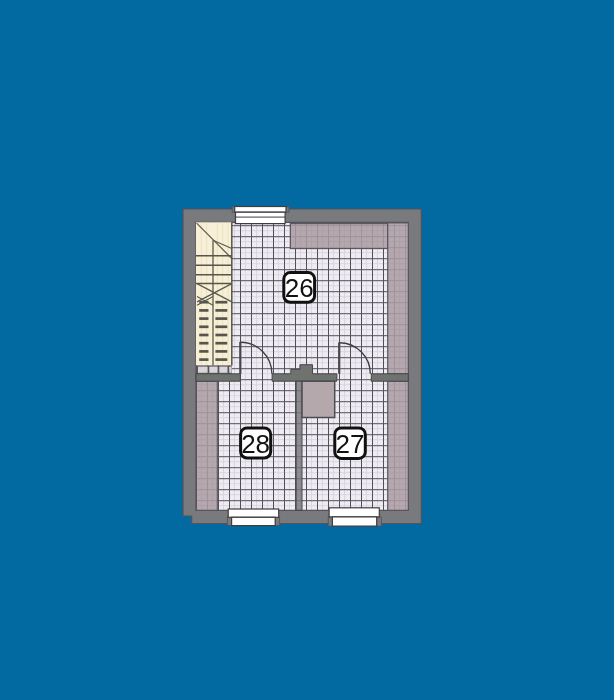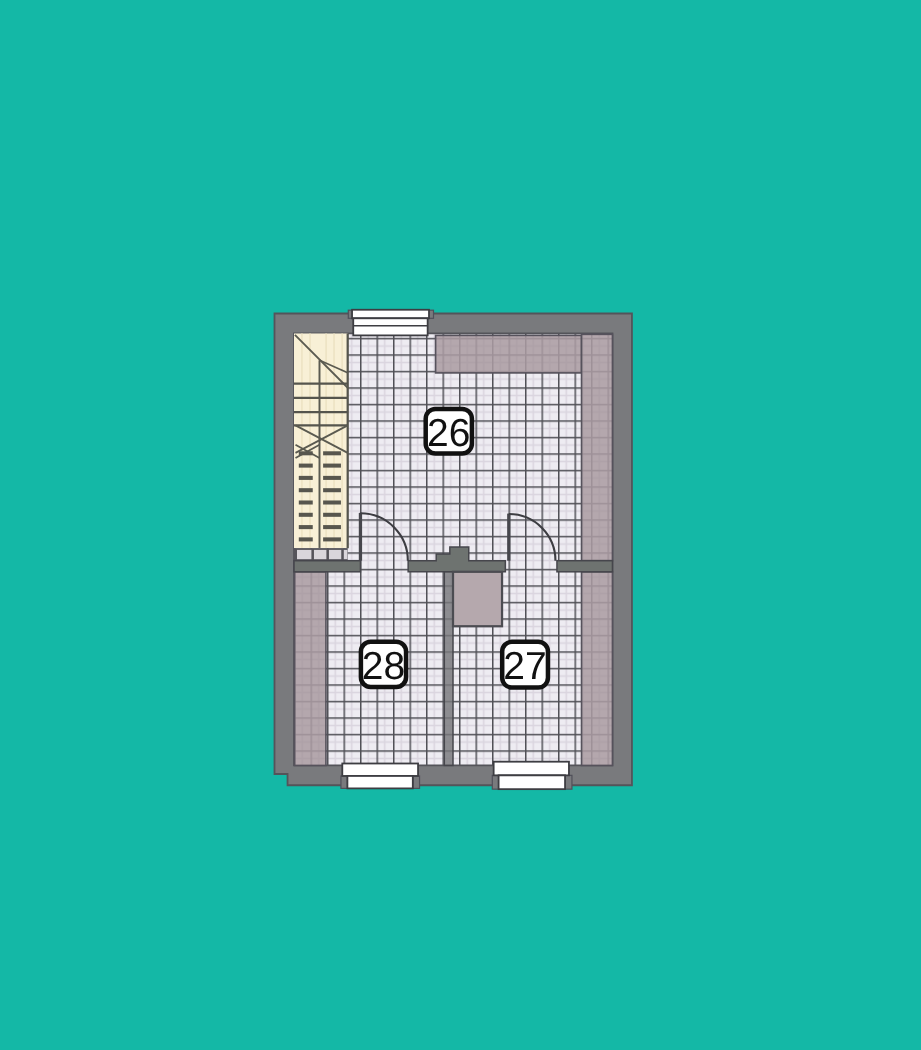--- a/index.html
+++ b/index.html
@@ -1,16 +1,16 @@
 <!DOCTYPE html>
 <html><head>
 <meta charset="utf-8">
 <style>
   html,body{margin:0;padding:0;background:#ffffff;}
-  .page{width:614px;height:700px;position:relative;background:#14b8a6;overflow:hidden;}
+  .page{width:614px;height:700px;position:relative;background:#0369a1;overflow:hidden;}
   svg{position:absolute;left:0;top:0;}
   text{font-family:"Liberation Sans", sans-serif;-webkit-text-stroke:0.45px #111111;}
 </style>
 </head>
 <body>
 <div class="page">
 <svg width="614" height="700" viewBox="0 0 614 700">
 <defs>
   <pattern id="tiles" width="11" height="11" patternUnits="userSpaceOnUse" patternTransform="translate(9.0,5.2)">
     <rect width="11" height="11" fill="#eeecf2"></rect>

